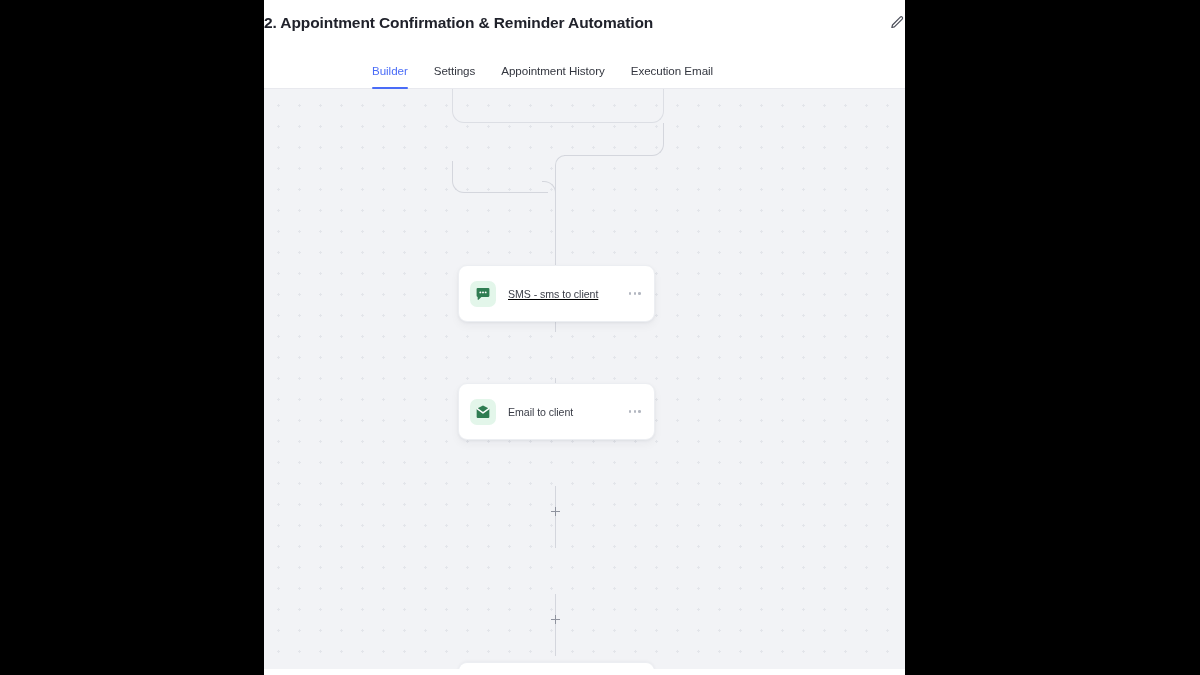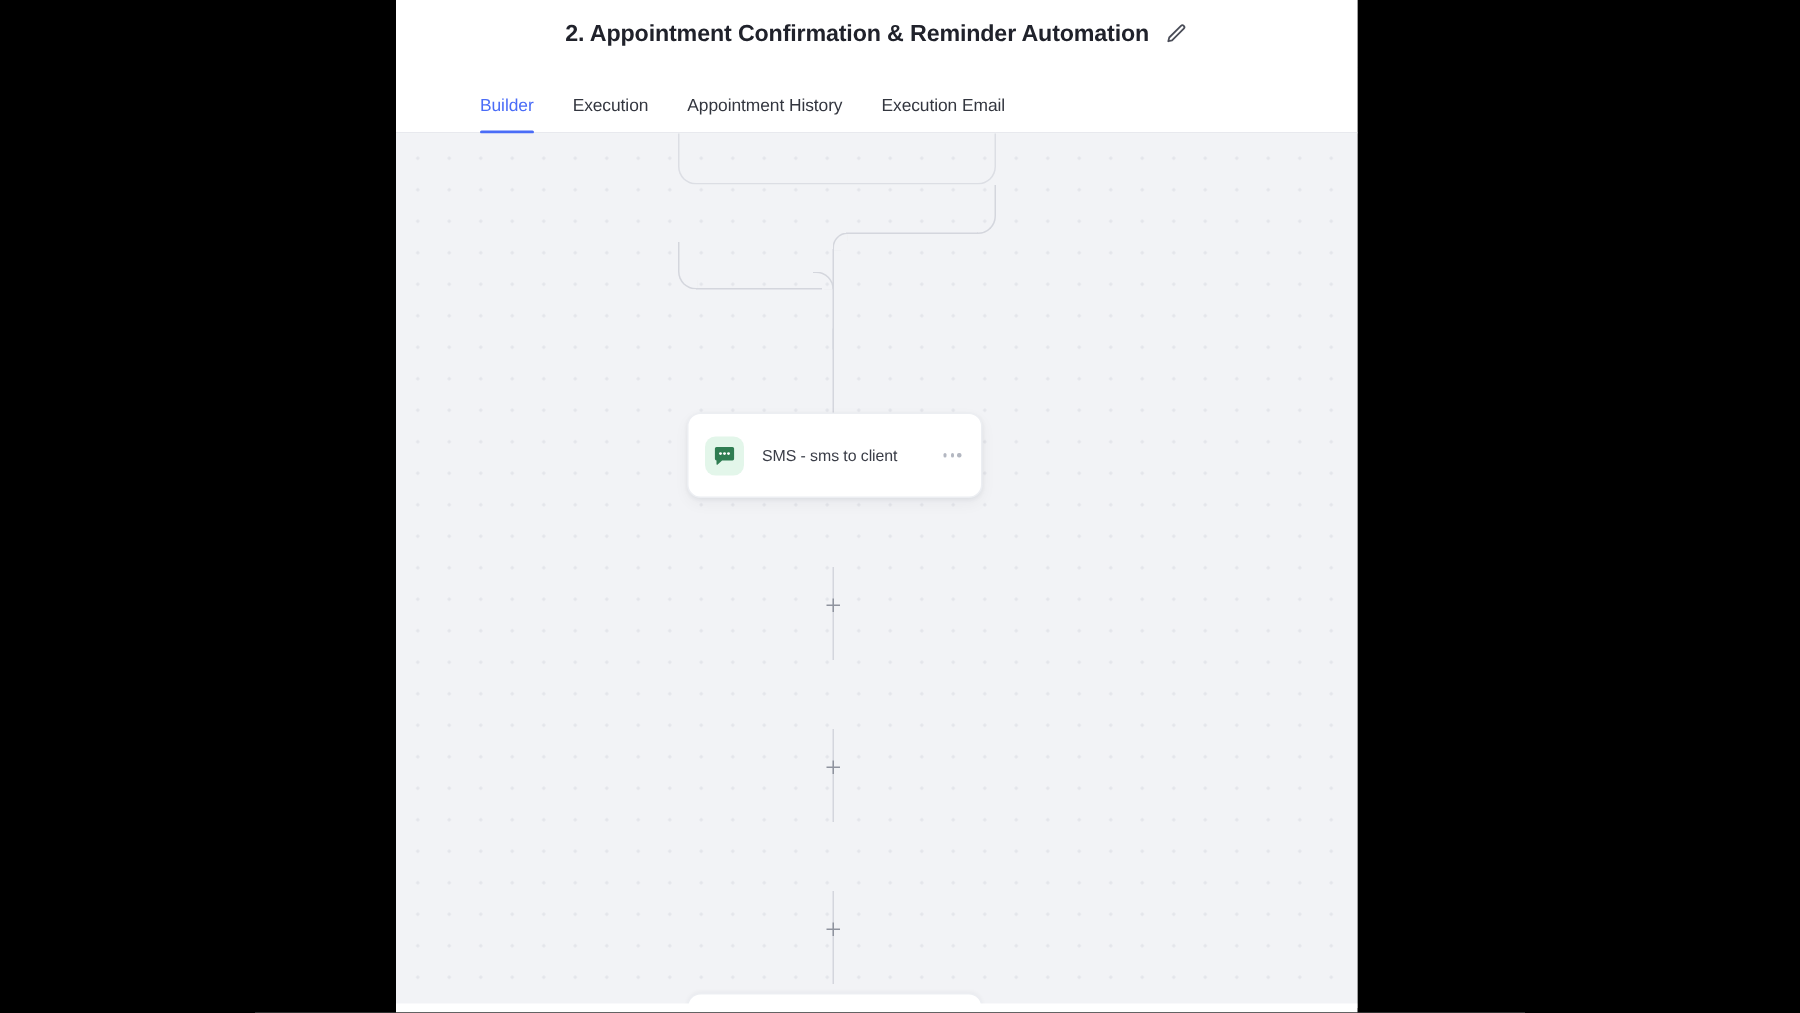--- a/index.html
+++ b/index.html
@@ -15,35 +15,35 @@
     position:absolute; left:264px; top:0;
     width:641px; height:675px;
     background:#ffffff;
     overflow:hidden;
   }
 
   
   .header {
     position:relative; height:45px;
     background:#ffffff;
-    display:flex; align-items:center; justify-content:center;
+    display:flex; align-items:center; justify-content:space-between;
     gap:11px;
   }
   .header-title {
     font-size:15.5px; font-weight:bold; color:#20222b;
     letter-spacing:-0.1px; white-space:nowrap;
   }
   .edit-icon { width:15px; height:15px; display:block; color:#4a4d58; flex:0 0 auto; }
   .edit-icon svg { display:block; width:15px; height:15px; }
 
   
   .tabbar {
     position:relative; height:44px; background:#ffffff;
     border-bottom:1px solid #e8e9ee;
-    display:flex; align-items:flex-end; padding-left:43px; gap:0;
+    display:flex; align-items:flex-end; padding-left:95px; gap:0;
   }
   .tab {
     position:relative;
     font-size:11.6px; color:#33363f;
     padding:0 13px 11px 13px;
     white-space:nowrap; cursor:pointer;
     letter-spacing:-0.05px;
   }
   .tab.active { color:#4a6cf7; font-weight:normal; }
   .tab.active::after {
@@ -148,21 +148,21 @@
       <div class="header-title">2. Appointment Confirmation &amp; Reminder Automation</div>
       <span class="edit-icon">
         <svg viewBox="0 0 24 24" fill="none" stroke="currentColor" stroke-width="1.9" stroke-linecap="round" stroke-linejoin="round">
           <path d="M16.5 3.5a2.1 2.1 0 0 1 3 3L7 19l-4 1 1-4z"></path>
         </svg>
       </span>
     </div>
 
     <div class="tabbar">
       <div class="tab active">Builder</div>
-      <div class="tab">Execution</div>
+      <div class="tab">Settings</div>
       <div class="tab">Appointment History</div>
       <div class="tab">Execution Email</div>
     </div>
 
     <div class="canvas">
 
       <div class="branch-box" style="left:188px; top:-20px; width:212px; height:54px;"></div>
 
       <div class="hline" style="left:200px; top:103px; width:84px;"></div>
       <div class="corner" style="left:188px; top:72px; width:13px; height:32px; border-width:0 0 1.4px 1.4px; border-bottom-left-radius:12px;"></div>
@@ -177,37 +177,51 @@
       <div class="vline" style="left:291px; top:130px; height:113px;"></div>
       <div class="vline" style="left:291px; top:289px; height:62px;"></div>
       <div class="vline" style="left:291px; top:397px; height:62px;"></div>
       <div class="vline" style="left:291px; top:505px; height:62px;"></div>
 
       <div class="plus" style="left:283px; top:195px;"></div>
       <div class="plus" style="left:283px; top:306px;"></div>
       <div class="plus" style="left:283px; top:414px;"></div>
       <div class="plus" style="left:283px; top:522px;"></div>
 
-      <div class="node" style="left:194px; top:186px;">
+      <div class="node" style="left:194px; top:176px;text-decoration:underline;">
         <span class="node-icon green">
           <svg width="16" height="16" viewBox="0 0 24 24" fill="#2f7d52">
             <path d="M4 3h16a1.6 1.6 0 0 1 1.6 1.6v10.2A1.6 1.6 0 0 1 20 16.4H9.6L5.2 20.6a.7.7 0 0 1-1.2-.5V16.4A1.6 1.6 0 0 1 2.4 14.8V4.6A1.6 1.6 0 0 1 4 3z"></path>
             <circle cx="8" cy="9.6" r="1.45" fill="#ffffff"></circle>
             <circle cx="12" cy="9.6" r="1.45" fill="#ffffff"></circle>
             <circle cx="16" cy="9.6" r="1.45" fill="#ffffff"></circle>
           </svg>
         </span>
         <span class="node-label">SMS - sms to client</span>
         <span class="node-menu">
             <i></i>
             <i></i>
             <i></i>
           </span>
       </div>
 
+      <div class="node" style="left:194px; top:294px;">
+        <span class="node-icon green">
+          <svg width="16" height="16" viewBox="0 0 24 24" fill="#2f7d52">
+            <path d="M2.5 7.2 12 2.4l9.5 4.8v12.2a1.5 1.5 0 0 1-1.5 1.5H4a1.5 1.5 0 0 1-1.5-1.5z"></path>
+            <path d="M3.2 7 12 13.4 20.8 7" fill="none" stroke="#ffffff" stroke-width="2.1" stroke-linecap="round" stroke-linejoin="round"></path>
+          </svg>
+        </span>
+        <span class="node-label">Email to client</span>
+        <span class="node-menu">
+            <i></i>
+            <i></i>
+            <i></i>
+          </span>
+      </div>
 
 
 
       <div class="node-partial" style="left:194px; top:573px; height:14px;"></div>
 
       <div class="canvas-bottom-fade"></div>
     </div>
 
   </div>
 </div>

